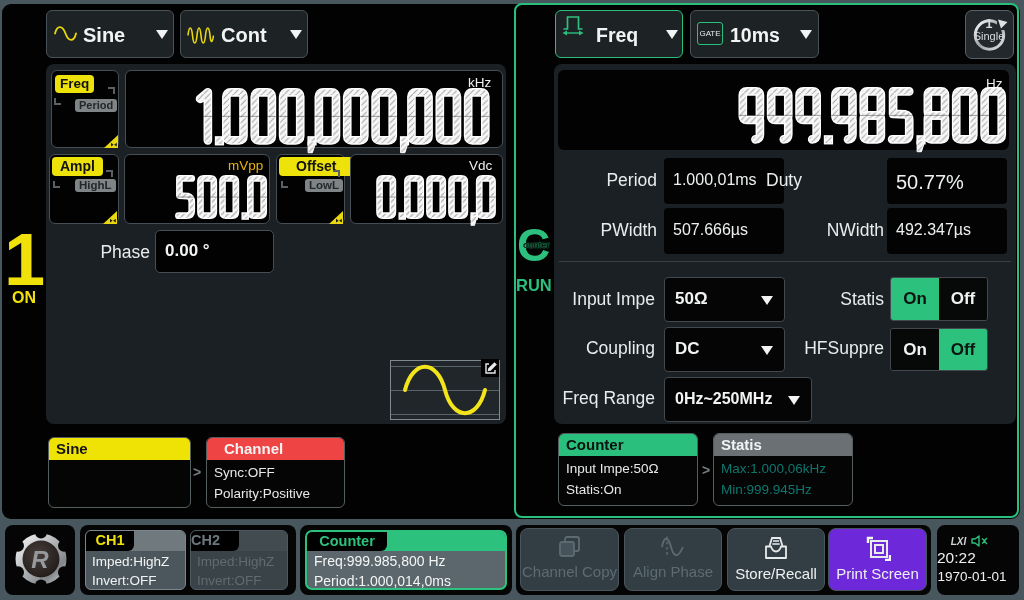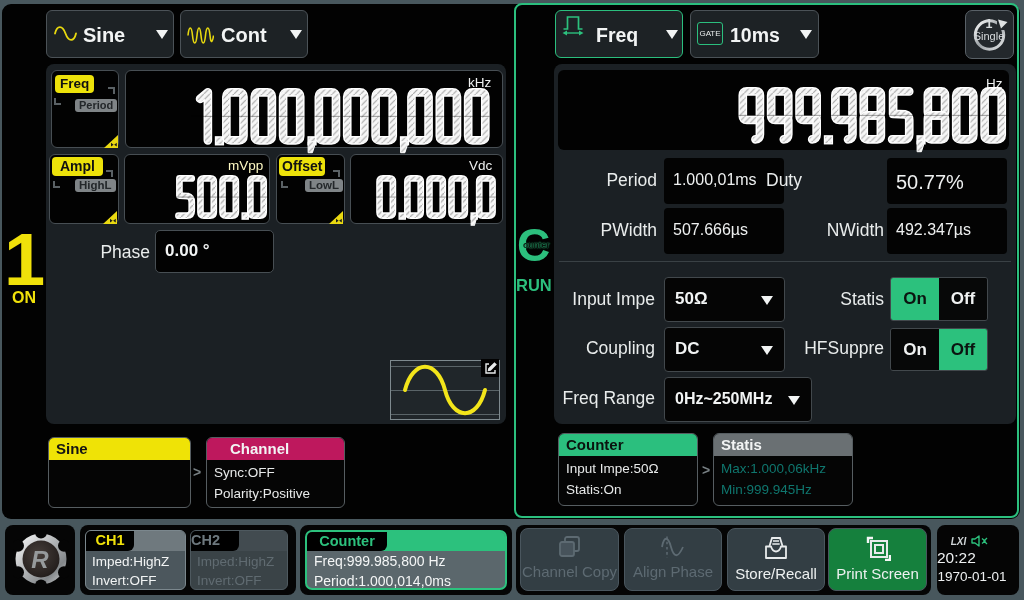--- a/index.html
+++ b/index.html
@@ -80,21 +80,21 @@
 <div class="bx" style="left:49px;top:154px;width:70px;height:70px"></div>
 <div class="t" style="left:52px;top:157px;background:#ede20a;border-radius:4px;padding:1px 8px 2px;font-size:14px;font-weight:bold;color:#111">Ampl</div>
 <div style="position:absolute;left:106px;top:170px;width:7px;height:7px;border-top:2px solid #5a6165;border-right:2px solid #5a6165"></div>
 <div style="position:absolute;left:53px;top:181px;width:7px;height:7px;border-bottom:2px solid #5a6165;border-left:2px solid #5a6165"></div>
 <div class="t" style="left:75px;top:179px;background:#7f8487;border-radius:3px;padding:0px 4px 1px;font-size:11.5px;font-weight:bold;color:#23272a">HighL</div>
 <div class="a" style="left:103px;top:210px"><svg width="14" height="13" viewBox="0 0 16 15" preserveAspectRatio="none">
       <path d="M16,0 L16,15 L0,15 Z" fill="#ead911"></path>
       <path d="M8,9 l3,2.2 l-3,2.2 z M14.6,9 l-3,2.2 l3,2.2 z" fill="#1b1b1b"></path>
     </svg></div>
 <div class="bx" style="left:124px;top:154px;width:146px;height:70px"></div>
-<div class="t" style="left:228px;top:158px;font-size:13.5px;color:#fef9c3">mVpp</div>
+<div class="t" style="left:228px;top:158px;font-size:13.5px;color:#eab308">mVpp</div>
 <div class="a" style="left:175px;top:175px"><svg width="94" height="52" viewBox="0 0 93.8 51.9">
       <defs>
         <pattern id="hpC" patternUnits="userSpaceOnUse" width="6" height="6">
           <rect width="6" height="6" fill="#f7f7f7"></rect>
           <path d="M-1,7 L7,-1" stroke="#ababab" stroke-width="1.2"></path>
         </pattern>
       </defs>
       <path transform="translate(0.0,0)" d="M16.7,3.4 L4.4,3.4 L4.4,20.5 L12.7,21.0 Q16.7,22.0 16.7,27.0 L16.7,35.6 Q16.7,40.6 11.7,40.6 L3.4,40.6" fill="none" stroke="#ffffff" stroke-width="6.7" stroke-linejoin="round" stroke-linecap="round"></path>
       <path transform="translate(0.0,0)" d="M16.7,3.4 L4.4,3.4 L4.4,20.5 L12.7,21.0 Q16.7,22.0 16.7,27.0 L16.7,35.6 Q16.7,40.6 11.7,40.6 L3.4,40.6" fill="none" stroke="url(#hpC)" stroke-width="3.9" stroke-linejoin="round" stroke-linecap="round"></path>
       <path transform="translate(22.0,0)" d="M3.4,6.8 Q3.4,3.4 6.8,3.4 L13.2,3.4 Q16.7,3.4 16.7,6.8 L16.7,37.2 Q16.7,40.6 13.2,40.6 L6.8,40.6 Q3.4,40.6 3.4,37.2 Z" fill="none" stroke="#ffffff" stroke-width="6.7" stroke-linejoin="round" stroke-linecap="round"></path>
@@ -103,21 +103,21 @@
       <path transform="translate(44.0,0)" d="M3.4,6.8 Q3.4,3.4 6.8,3.4 L13.2,3.4 Q16.7,3.4 16.7,6.8 L16.7,37.2 Q16.7,40.6 13.2,40.6 L6.8,40.6 Q3.4,40.6 3.4,37.2 Z" fill="none" stroke="url(#hpC)" stroke-width="3.9" stroke-linejoin="round" stroke-linecap="round"></path>
       <rect x="67.0" y="37.9" width="6.1" height="6.1" fill="url(#hpC)" stroke="#fff" stroke-width="1.4"></rect>
       <path transform="translate(71.8,0)" d="M3.4,6.8 Q3.4,3.4 6.8,3.4 L13.2,3.4 Q16.7,3.4 16.7,6.8 L16.7,37.2 Q16.7,40.6 13.2,40.6 L6.8,40.6 Q3.4,40.6 3.4,37.2 Z" fill="none" stroke="#ffffff" stroke-width="6.7" stroke-linejoin="round" stroke-linecap="round"></path>
       <path transform="translate(71.8,0)" d="M3.4,6.8 Q3.4,3.4 6.8,3.4 L13.2,3.4 Q16.7,3.4 16.7,6.8 L16.7,37.2 Q16.7,40.6 13.2,40.6 L6.8,40.6 Q3.4,40.6 3.4,37.2 Z" fill="none" stroke="url(#hpC)" stroke-width="3.9" stroke-linejoin="round" stroke-linecap="round"></path>
       <line x1="0.0" y1="22.0" x2="20.0" y2="22.0" stroke="rgba(0,0,0,0.38)" stroke-width="1"></line>
       <line x1="22.0" y1="22.0" x2="42.0" y2="22.0" stroke="rgba(0,0,0,0.38)" stroke-width="1"></line>
       <line x1="44.0" y1="22.0" x2="64.0" y2="22.0" stroke="rgba(0,0,0,0.38)" stroke-width="1"></line>
       <line x1="71.8" y1="22.0" x2="91.8" y2="22.0" stroke="rgba(0,0,0,0.38)" stroke-width="1"></line>
     </svg></div>
 <div class="bx" style="left:276px;top:154px;width:69px;height:70px"></div>
-<div class="t" style="left:279px;top:157px;background:#ede20a;border-radius:4px;padding:1px 3px 2px;font-size:14px;font-weight:bold;color:#111">Offset</div>
+<div class="t" style="left:279px;top:157px;background:#ede20a;border-radius:4px;padding:1px 17px 2px;font-size:14px;font-weight:bold;color:#111">Offset</div>
 <div style="position:absolute;left:333px;top:170px;width:7px;height:7px;border-top:2px solid #5a6165;border-right:2px solid #5a6165"></div>
 <div style="position:absolute;left:281px;top:181px;width:7px;height:7px;border-bottom:2px solid #5a6165;border-left:2px solid #5a6165"></div>
 <div class="t" style="left:305px;top:179px;background:#7f8487;border-radius:3px;padding:0px 4px 1px;font-size:11.5px;font-weight:bold;color:#23272a">LowL</div>
 <div class="a" style="left:329px;top:210px"><svg width="14" height="13" viewBox="0 0 16 15" preserveAspectRatio="none">
       <path d="M16,0 L16,15 L0,15 Z" fill="#ead911"></path>
       <path d="M8,9 l3,2.2 l-3,2.2 z M14.6,9 l-3,2.2 l3,2.2 z" fill="#1b1b1b"></path>
     </svg></div>
 <div class="bx" style="left:350px;top:154px;width:153px;height:70px"></div>
 <div class="t" style="left:469px;top:158px;font-size:13.5px;color:#eef0f0">Vdc</div>
 <div class="a" style="left:376px;top:175px"><svg width="122" height="52" viewBox="0 0 121.5 51.9">
@@ -161,21 +161,21 @@
     <svg width="13" height="13" viewBox="0 0 13 13">
       <path d="M5,2 L2,2 L2,11 L11,11 L11,8" fill="none" stroke="#e8ebec" stroke-width="1.4"></path>
       <path d="M5,8 L11,2 M4.4,8.6 l0.4,-2 l5.6,-5.6 l1.6,1.6 l-5.6,5.6 z" fill="none" stroke="#e8ebec" stroke-width="1.2"></path>
     </svg>
   </div>
 <div class="a" style="left:48px;top:437px;width:143px;height:71px;border:1px solid #565d61;border-radius:6px;background:#050505;overflow:hidden">
 <div style="height:22px;background:#efe306;color:#141414;font-weight:bold;font-size:15px;line-height:22px;padding-left:7px">Sine</div>
   </div>
 <div class="t" style="left:193px;top:464px;color:#788084;font-size:14px;font-weight:bold">&gt;</div>
 <div class="a" style="left:206px;top:437px;width:139px;height:71px;border:1px solid #565d61;border-radius:6px;background:#050505;overflow:hidden">
-<div style="height:22px;background:#be185d;color:#f2f4f4;font-weight:bold;font-size:15px;line-height:22px;padding-left:23px">Channel</div>
+<div style="height:22px;background:#ef4444;color:#f2f4f4;font-weight:bold;font-size:15px;line-height:22px;padding-left:17px">Channel</div>
 <div style="font-size:13.5px;color:#e8eaea;padding-left:7px;margin-top:3px;line-height:20.5px">Sync:OFF<br>Polarity:Positive</div>
   </div>
 <div class="a" style="left:514px;top:3px;width:505px;height:515px;border:2px solid #2bbf7e;border-radius:8px"></div>
 <div class="t" style="left:517px;top:218px;font-size:46px;font-weight:bold;color:#2cbf7d">C</div>
 <div class="t" style="left:523px;top:240px;font-size:8.5px;font-weight:bold;color:#0a140e;text-shadow:0 0 2px rgba(46,195,128,0.85),0 0 1px rgba(46,195,128,0.9)">ounter</div>
 <div class="t" style="left:516px;top:276px;font-size:16.5px;font-weight:bold;color:#2cbf7d">RUN</div>
 <div class="a" style="left:555px;top:10px;width:128px;height:48px;background:#1d2225;border:1.5px solid #2bbf7e;border-radius:6px"></div>
 <div class="a" style="left:561px;top:12px"><svg width="27" height="25" viewBox="0 0 27 25">
       <path d="M2.5,17 L6.5,17 L6.5,5 L17.5,5 L17.5,17 L21.5,17" fill="none" stroke="#2cc17d" stroke-width="1.7"></path>
       <path d="M5,21 L19,21" stroke="#2cc17d" stroke-width="1.4"></path>
@@ -370,21 +370,21 @@
 <div class="a" style="left:727px;top:528px;width:98px;height:63px;background:#333e44;border:1px solid #4a565e;border-radius:8px">
     <div style="display:flex;justify-content:center;margin-top:6px">
       <svg width="28" height="26" viewBox="0 0 28 26">
         <path d="M7.5,11 L10,3 L18,3 L20.5,11" fill="none" stroke="#e8ebec" stroke-width="1.8"></path>
         <path d="M11,6 L17,6 M10.3,9 L17.7,9" stroke="#e8ebec" stroke-width="1.5"></path>
         <path d="M4,11.5 L4,23 L24,23 L24,11.5 L19,11.5 Q17.5,16.5 14,16.5 T9,11.5 L4,11.5 Z" fill="none" stroke="#e8ebec" stroke-width="1.8" stroke-linejoin="round"></path>
       </svg>
     </div>
     <div style="text-align:center;font-size:15px;color:#eef1f1;margin-top:4px;white-space:nowrap">Store/Recall</div>
   </div>
-<div class="a" style="left:828px;top:528px;width:99px;height:63px;background:#15803d;border:1px solid #4a565e;border-radius:8px">
+<div class="a" style="left:828px;top:528px;width:99px;height:63px;background:#6d28d9;border:1px solid #4a565e;border-radius:8px">
     <div style="display:flex;justify-content:center;margin-top:6px">
       <svg width="26" height="26" viewBox="0 0 26 26">
         <rect x="6" y="6" width="16" height="16" fill="none" stroke="#e8ebec" stroke-width="2"></rect>
         <rect x="10" y="10" width="8" height="8" fill="none" stroke="#e8ebec" stroke-width="2"></rect>
         <path d="M3,8 L3,3 L8,3 M25,20 L25,25 L20,25" fill="none" stroke="#f4f6f6" stroke-width="2.4"></path>
       </svg>
     </div>
     <div style="text-align:center;font-size:15px;color:#eef1f1;margin-top:4px;white-space:nowrap">Print Screen</div>
   </div>
 <div class="a" style="left:937px;top:525px;width:70px;height:70px">

